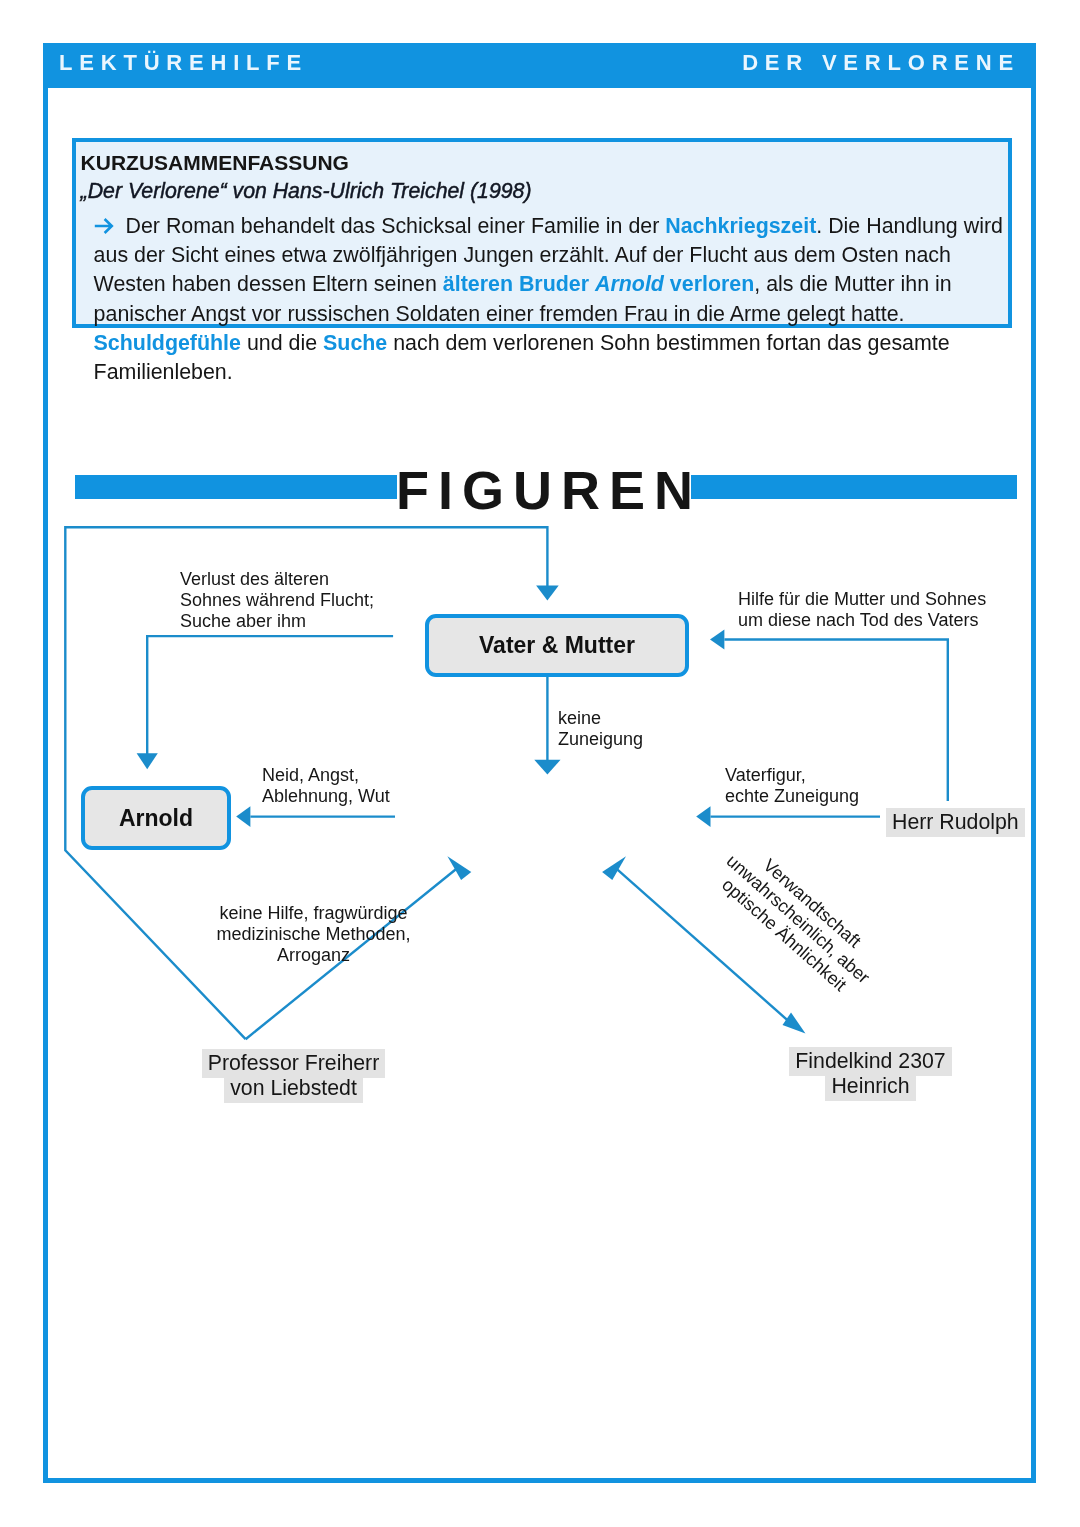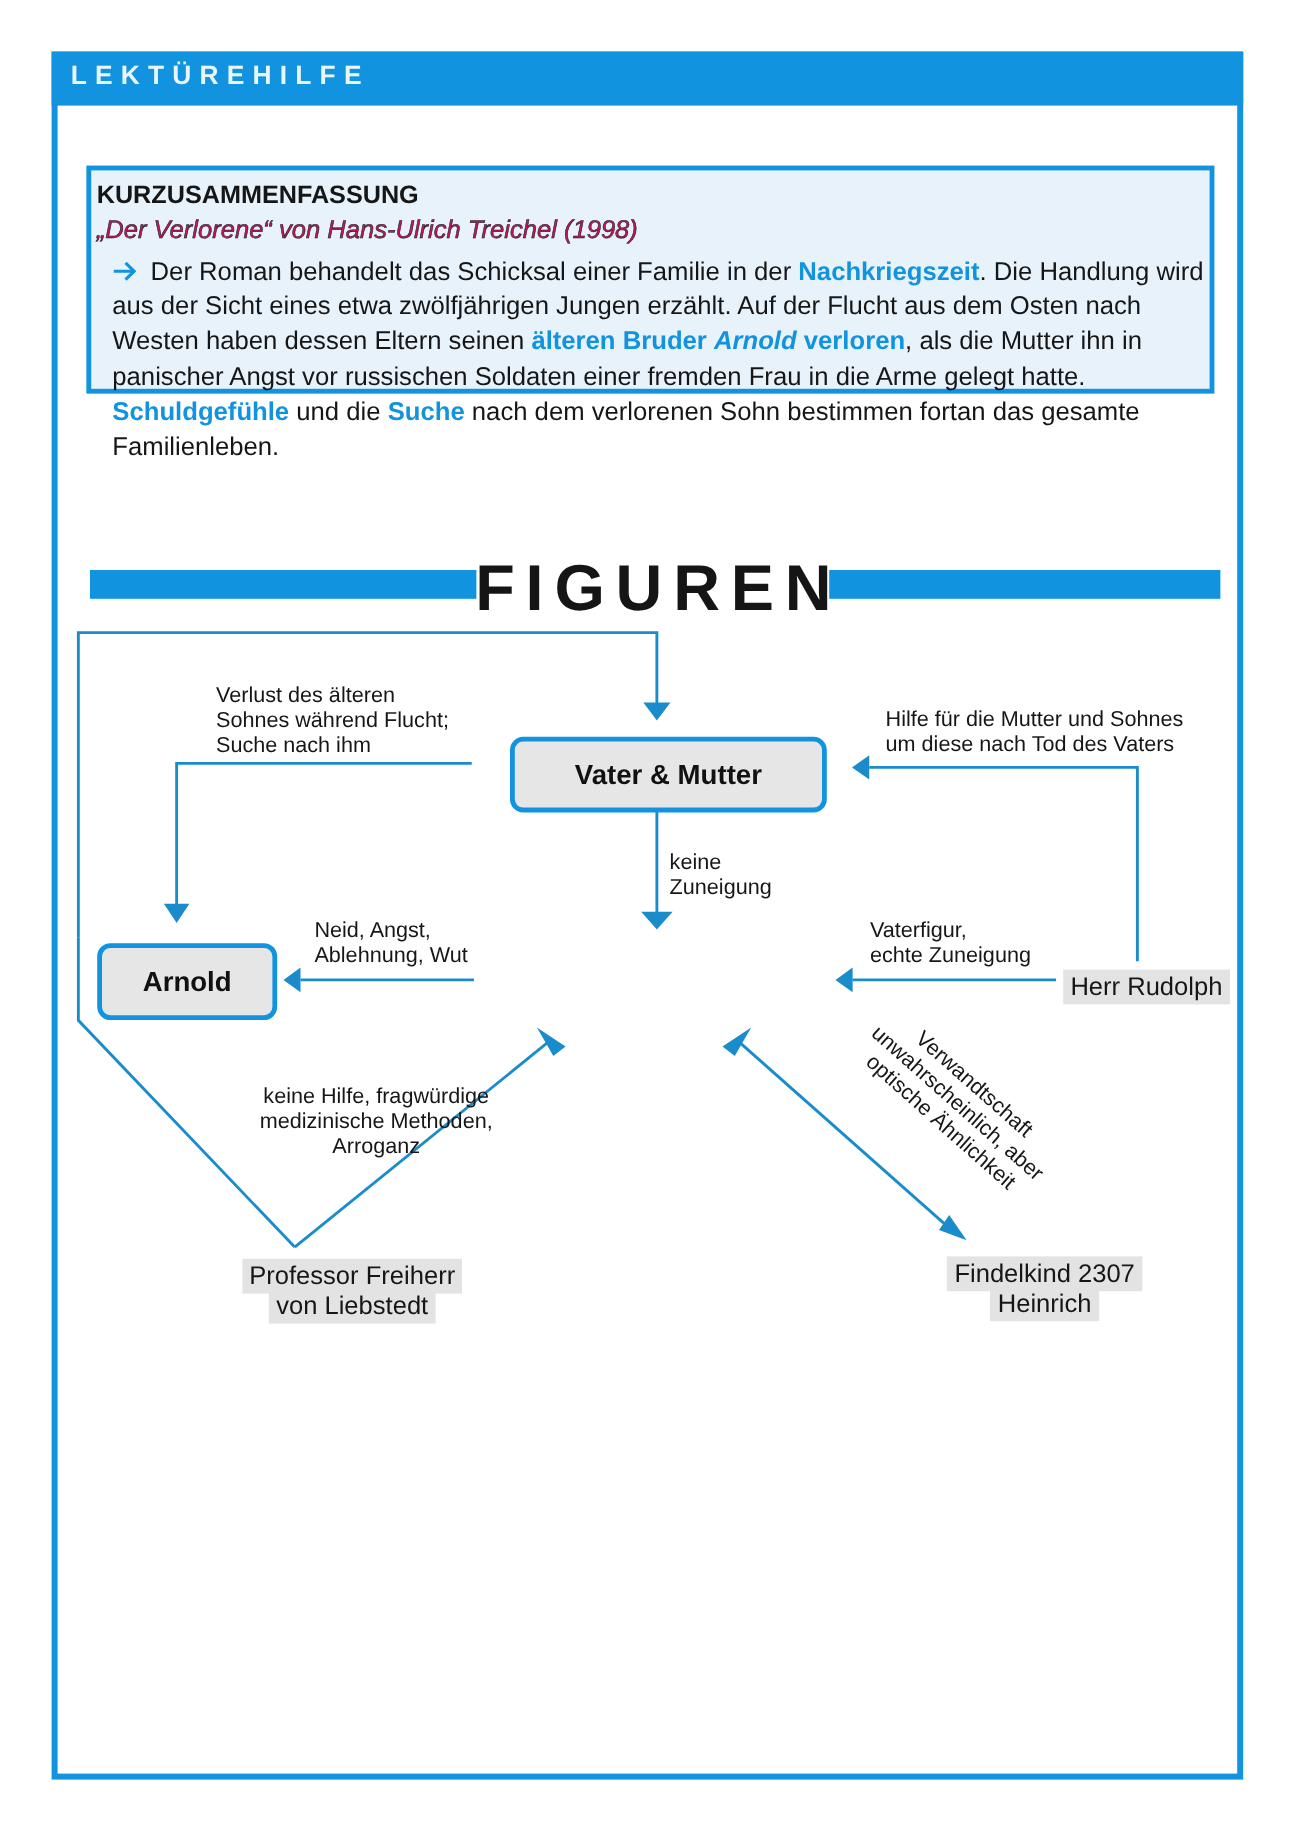--- a/index.html
+++ b/index.html
@@ -18,21 +18,21 @@
          font-size:22px;font-weight:bold;letter-spacing:6.8px;}
   .hdr-r{position:absolute;right:16px;top:7px;color:#eaf6fe;
          font-size:22px;font-weight:bold;letter-spacing:6.8px;}
 
   
   .sumbox{position:absolute;left:23.6px;top:90px;width:940px;height:190px;
           box-sizing:border-box;background:#e7f2fb;border:4px solid #1193e0;}
   .sum-title{position:absolute;left:5px;top:9px;font-size:21px;font-weight:bold;
              color:#161616;}
   .sum-sub{position:absolute;left:5px;top:37px;font-size:21.3px;
-           font-style:italic;color:#be185d;-webkit-text-stroke:0.45px #161616;}
+           font-style:italic;color:#0f172a;-webkit-text-stroke:0.45px #161616;}
   .sum-body{position:absolute;left:5px;top:70px;width:925px;font-size:21.4px;
             line-height:29.2px;color:#161616;margin-left:13px;}
   .sum-body .hl{color:#1193e0;font-weight:bold;}
   .sum-body .hli{color:#1193e0;font-weight:bold;font-style:italic;}
   .arrowglyph{vertical-align:-2px;}
   .argap{letter-spacing:0px;}
 
   
   .band{position:absolute;top:427px;height:24px;background:#1193e0;}
   .band-l{left:27px;width:322px;}
@@ -56,20 +56,21 @@
   svg.lines{position:absolute;left:-48px;top:-48px;width:1080px;height:1527px;
             overflow:visible;}
 </style>
 </head>
 <body>
 
 <div class="page">
 
   <div class="hdr">
     <div class="hdr-l">LEKTÜREHILFE</div>
+    <div class="hdr-r">DER VERLORENE</div>
   </div>
 
   <div class="sumbox">
     <div class="sum-title">KURZUSAMMENFASSUNG</div>
     <div class="sum-sub">„Der Verlorene“ von Hans-Ulrich Treichel (1998)</div>
     <div class="sum-body"><svg class="arrowglyph" width="20" height="18" viewBox="0 0 20 18">
           <path d="M0.8 9 H17.4 M10.6 2.0 L17.8 9 L10.6 16" fill="none" stroke="#1193e0" stroke-width="2.6" stroke-linecap="butt" stroke-linejoin="miter"></path>
         </svg><span class="argap">&nbsp;&nbsp;</span><span id="runs"><span>Der Roman behandelt das Schicksal einer Familie in der </span><span class="hl">Nachkriegszeit</span><span>. Die Handlung wird aus der Sicht eines etwa zwölfjährigen Jungen erzählt. Auf der Flucht aus dem Osten nach Westen haben dessen Eltern seinen </span><span class="hl">älteren Bruder </span><span class="hli">Arnold</span><span class="hl"> verloren</span><span>, als die Mutter ihn in panischer Angst vor russischen Soldaten einer fremden Frau in die Arme gelegt hatte. </span><span class="hl">Schuldgefühle</span><span> und die </span><span class="hl">Suche</span><span> nach dem verlorenen Sohn bestimmen fortan das gesamte Familienleben.</span></span></div>
   </div>
 
@@ -127,21 +128,21 @@
       <span>von Liebstedt</span>
     </div>
     <div class="plainnode" style="left:680px;top:1001px;width:285px;">
       <span>Findelkind 2307</span><br>
       <span>Heinrich</span>
     </div>
 
     <div class="lbl" style="left:132px;top:521px;">
       <span>Verlust des älteren</span><br>
       <span>Sohnes während Flucht;</span><br>
-      <span>Suche nach ihm</span>
+      <span>Suche aber ihm</span>
     </div>
     <div class="lbl" style="left:690px;top:541px;">
       <span>Hilfe für die Mutter und Sohnes</span><br>
       <span>um diese nach Tod des Vaters</span>
     </div>
     <div class="lbl" style="left:510px;top:660px;">
       <span>keine</span><br>
       <span>Zuneigung</span>
     </div>
     <div class="lbl" style="left:214px;top:717px;">

